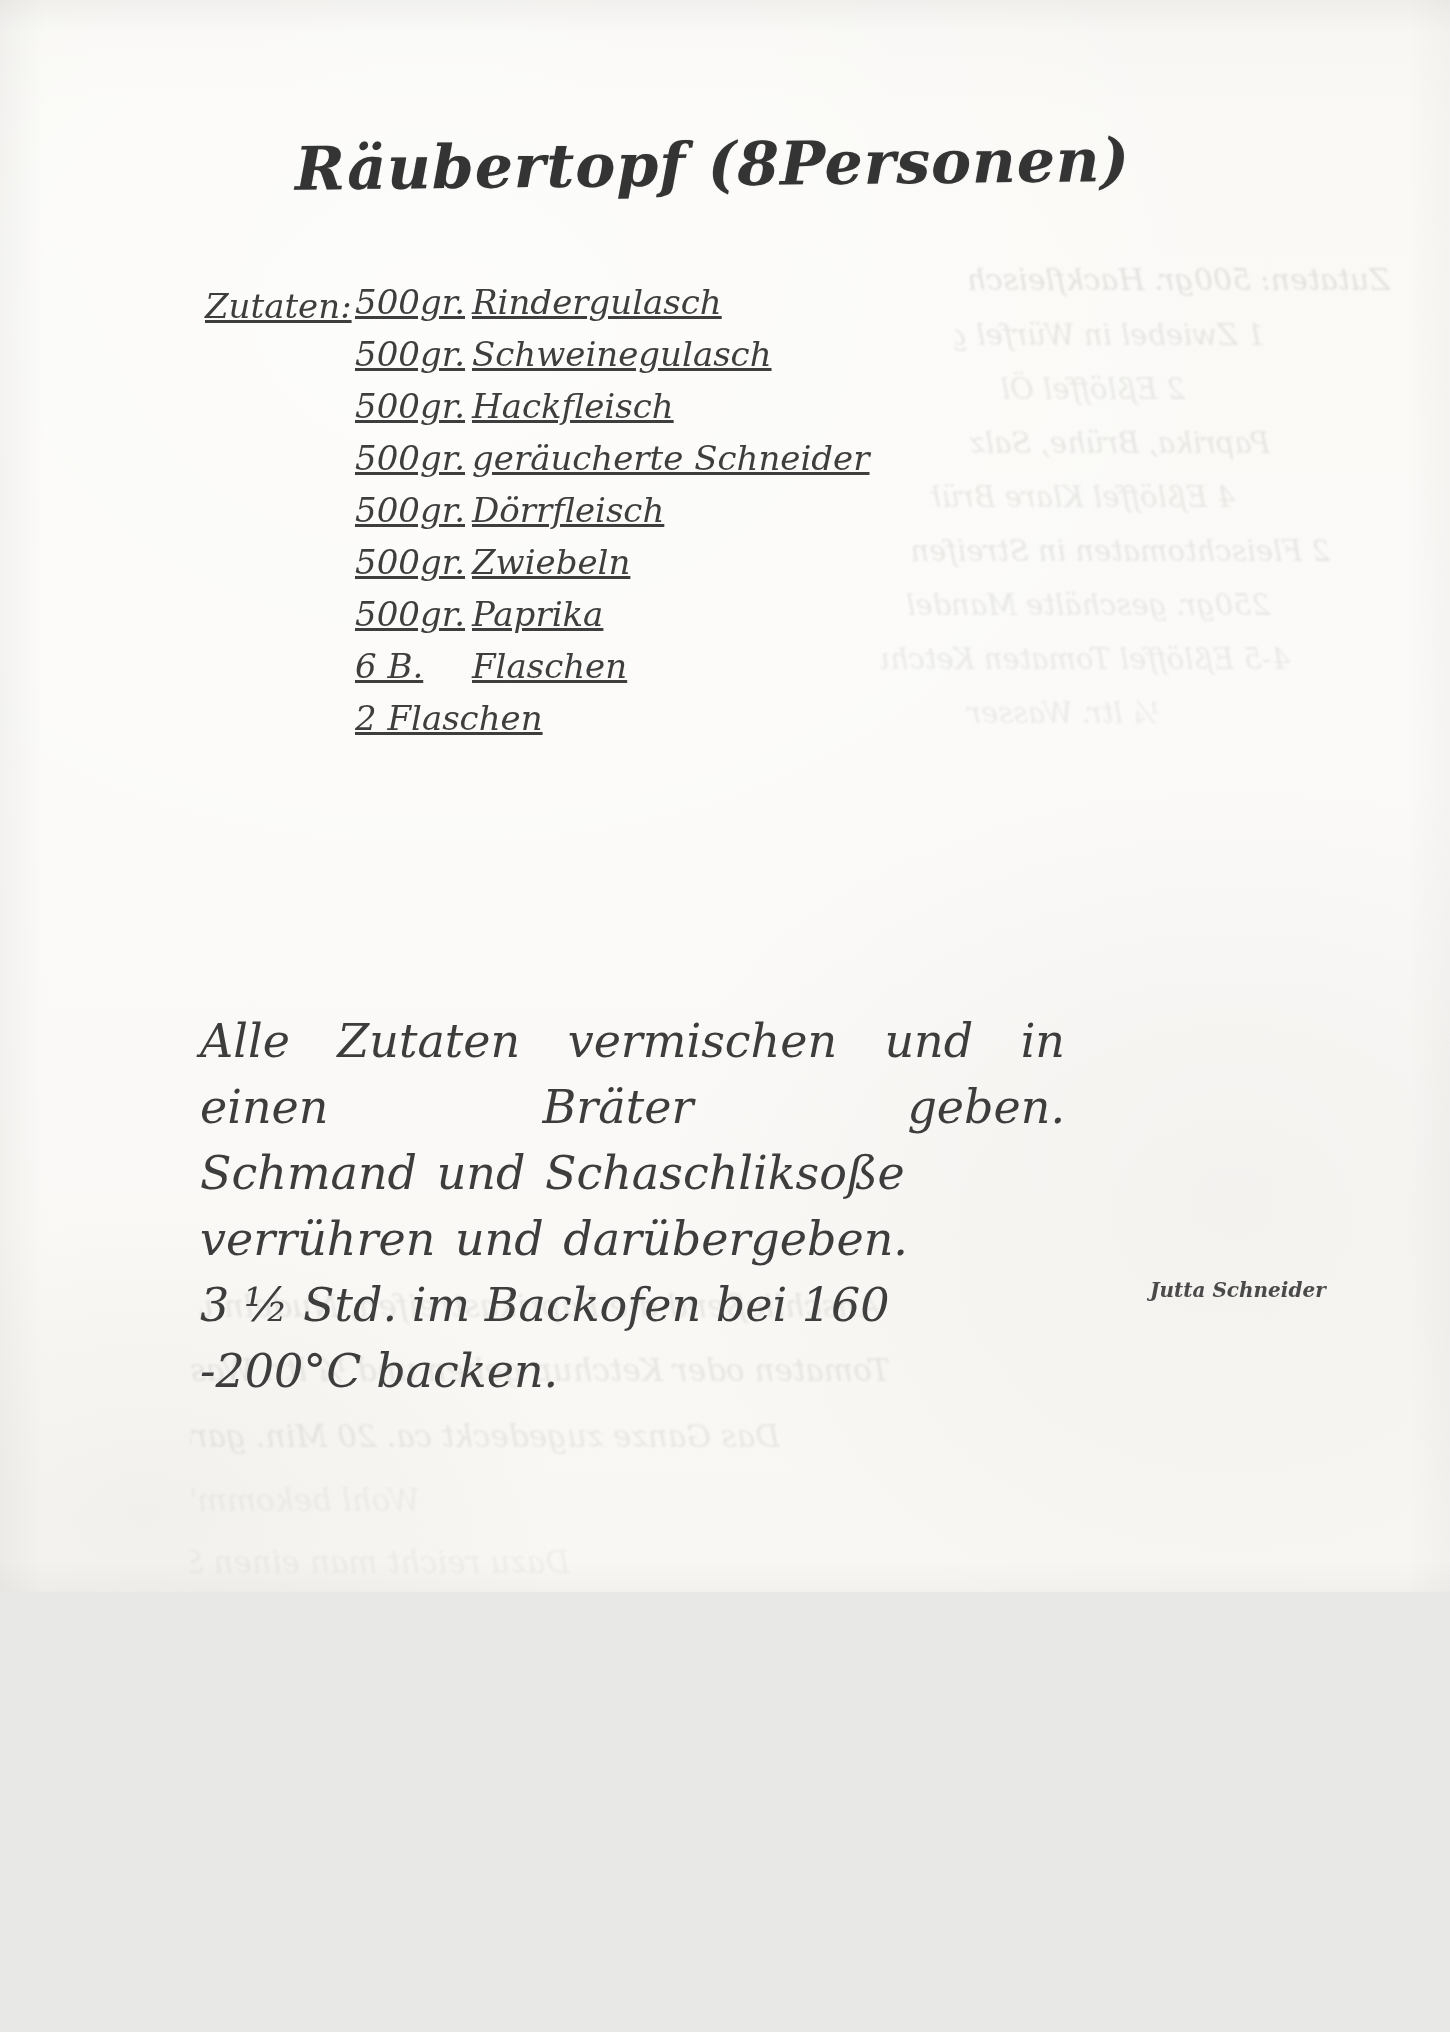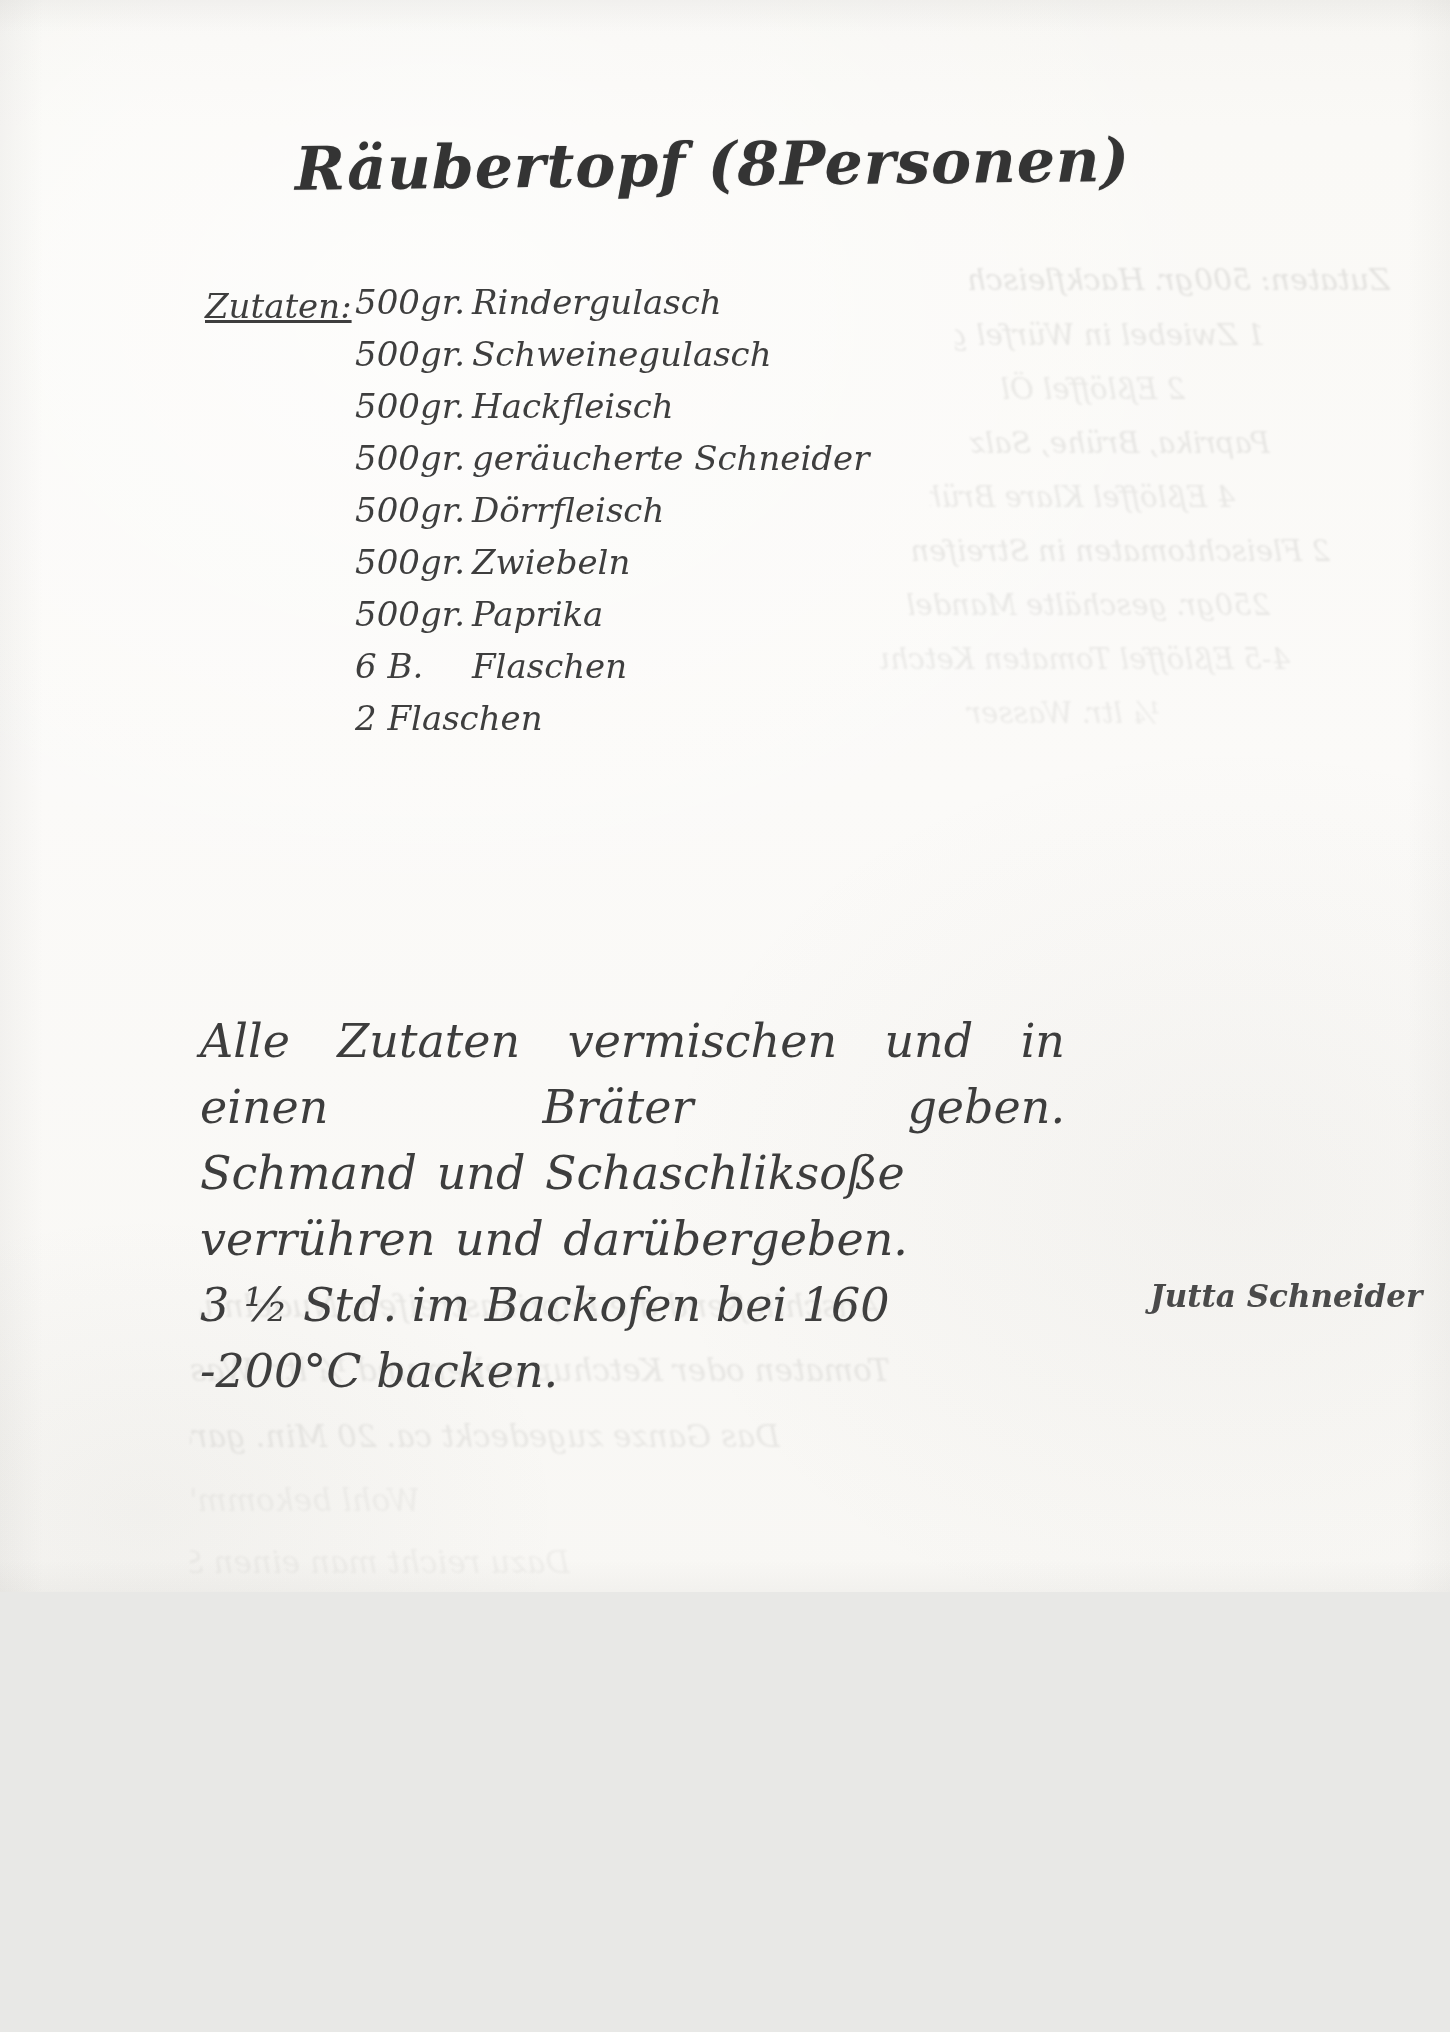--- a/index.html
+++ b/index.html
@@ -62,20 +62,21 @@
   .ing-rows {
     position: absolute;
     left: 150px;
     top: 0;
   }
   .ing-row {
     display: flex;
     height: 52px;
     line-height: 52px;
     white-space: nowrap;
+    text-decoration: underline;
   }
   .ing-amt {
     min-width: 113px;
     padding-right: 4px;
   }
   .instructions {
     position: absolute;
     left: 200px;
     top: 1008px;
     width: 865px;
@@ -87,21 +88,21 @@
   .instructions p { margin: 0; }
   .line-justify {
     text-align: justify;
     text-align-last: justify;
   }
   .line-wide { word-spacing: 5px; }
   .attribution {
     position: absolute;
     left: 1150px;
     top: 1278px;
-    font-size: 31px;
+    font-size: 20px;
     font-style: italic;
     font-weight: bold;
     color: #4a4a4a;
     white-space: nowrap;
   }
   .pagenum {
     position: absolute;
     left: 1306px;
     top: 1942px;
     font-size: 33px;

